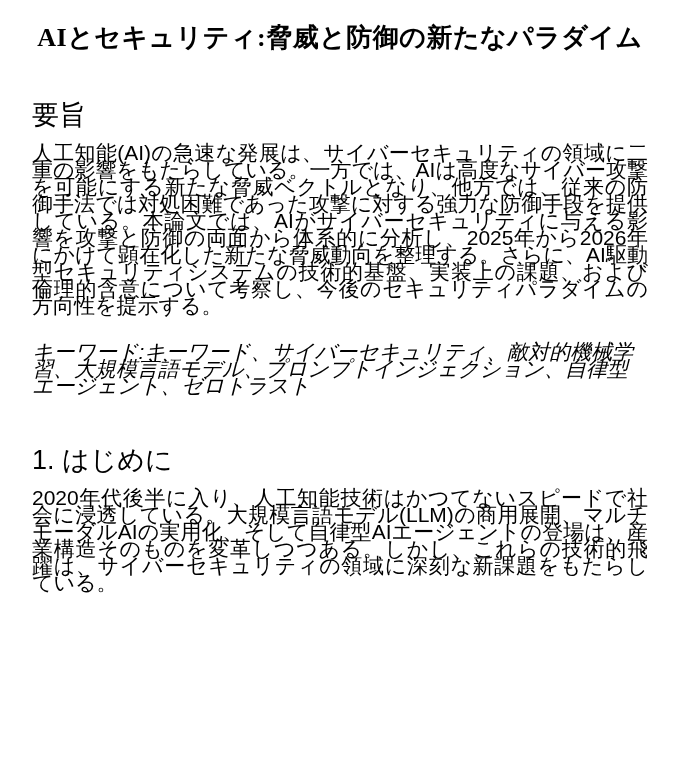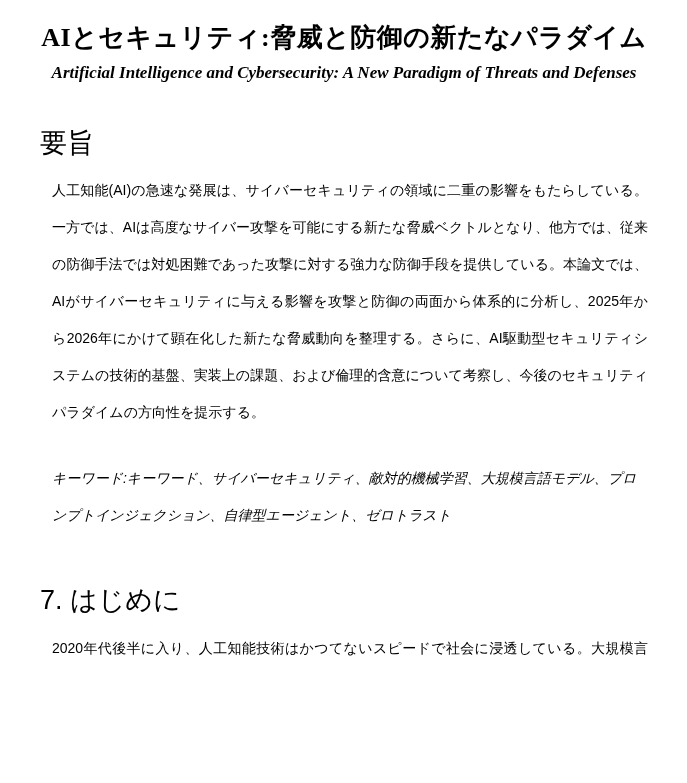--- a/index.html
+++ b/index.html
@@ -7,21 +7,21 @@
     padding: 0;
     background: #ffffff;
   }
   .page {
     position: relative;
     width: 687px;
     height: 659px;
     box-sizing: border-box;
     background: #ffffff;
     color: #000000;
-    padding: 22px 39px 16px 40px;
+    padding: 22px 39px 16px 32px;
     overflow: hidden;
     font-family: "Liberation Sans", "DejaVu Sans", sans-serif;
   }
   
   .doc-header {
     text-align: center;
   }
   .doc-title {
     font-family: "Liberation Serif", "DejaVu Serif", serif;
     font-size: 26px;
@@ -52,46 +52,45 @@
     line-height: 1.2;
     margin: 0;
   }
   .abstract-heading {
     margin-top: 44px;
   }
   .intro-heading {
     margin-top: 50px;
   }
   .body-text {
-    font-size: 14px;
-    line-height: 37px;
+    font-size: 21px;
+    line-height: 17px;
     text-align: justify;
-    margin: 13px 0 0 12px;
+    margin: 13px 0 0 0;
   }
   .keywords {
     font-style: italic;
     text-align: left;
     margin-top: 29px;
   }
 </style>
 </head>
 <body>
 
 <div class="page">
 
   <header class="doc-header">
     <h1 class="doc-title">AIとセキュリティ:脅威と防御の新たなパラダイム</h1>
-    <p class="doc-subtitle">Artificial Intelligence and Cybersecurity: A New Paradigm of Threats and Defenses</p>
   </header>
 
   <section>
     <h2 class="section-heading abstract-heading">要旨</h2>
     <p class="body-text">人工知能(AI)の急速な発展は、サイバーセキュリティの領域に二重の影響をもたらしている。一方では、AIは高度なサイバー攻撃を可能にする新たな脅威ベクトルとなり、他方では、従来の防御手法では対処困難であった攻撃に対する強力な防御手段を提供している。本論文では、AIがサイバーセキュリティに与える影響を攻撃と防御の両面から体系的に分析し、2025年から2026年にかけて顕在化した新たな脅威動向を整理する。さらに、AI駆動型セキュリティシステムの技術的基盤、実装上の課題、および倫理的含意について考察し、今後のセキュリティパラダイムの方向性を提示する。</p>
     <p class="body-text keywords">キーワード:キーワード、サイバーセキュリティ、敵対的機械学習、大規模言語モデル、プロンプトインジェクション、自律型エージェント、ゼロトラスト</p>
   </section>
 
   <section>
-    <h2 class="section-heading intro-heading">7. はじめに</h2>
-    <p class="body-text">2020年代後半に入り、人工知能技術はかつてないスピードで社会に浸透している。大規模言語モデル(LLM)の商用展開、マルチモーダルAIの実用化、そして自律型AIエージェントの登場は、産業構造そのものを変革しつつある。しかし、自律型エージェント、サイバーセキュリティの領域に深刻な新課題をもたらしている。</p>
+    <h2 class="section-heading intro-heading">1. はじめに</h2>
+    <p class="body-text">2020年代後半に入り、人工知能技術はかつてないスピードで社会に浸透している。大規模言語モデル(LLM)の商用展開、マルチモーダルAIの実用化、そして自律型AIエージェントの登場は、産業構造そのものを変革しつつある。しかし、これらの技術的飛躍は、サイバーセキュリティの領域に深刻な新課題をもたらしている。</p>
 
   </section>
 
 </div>
 
 </body></html>

